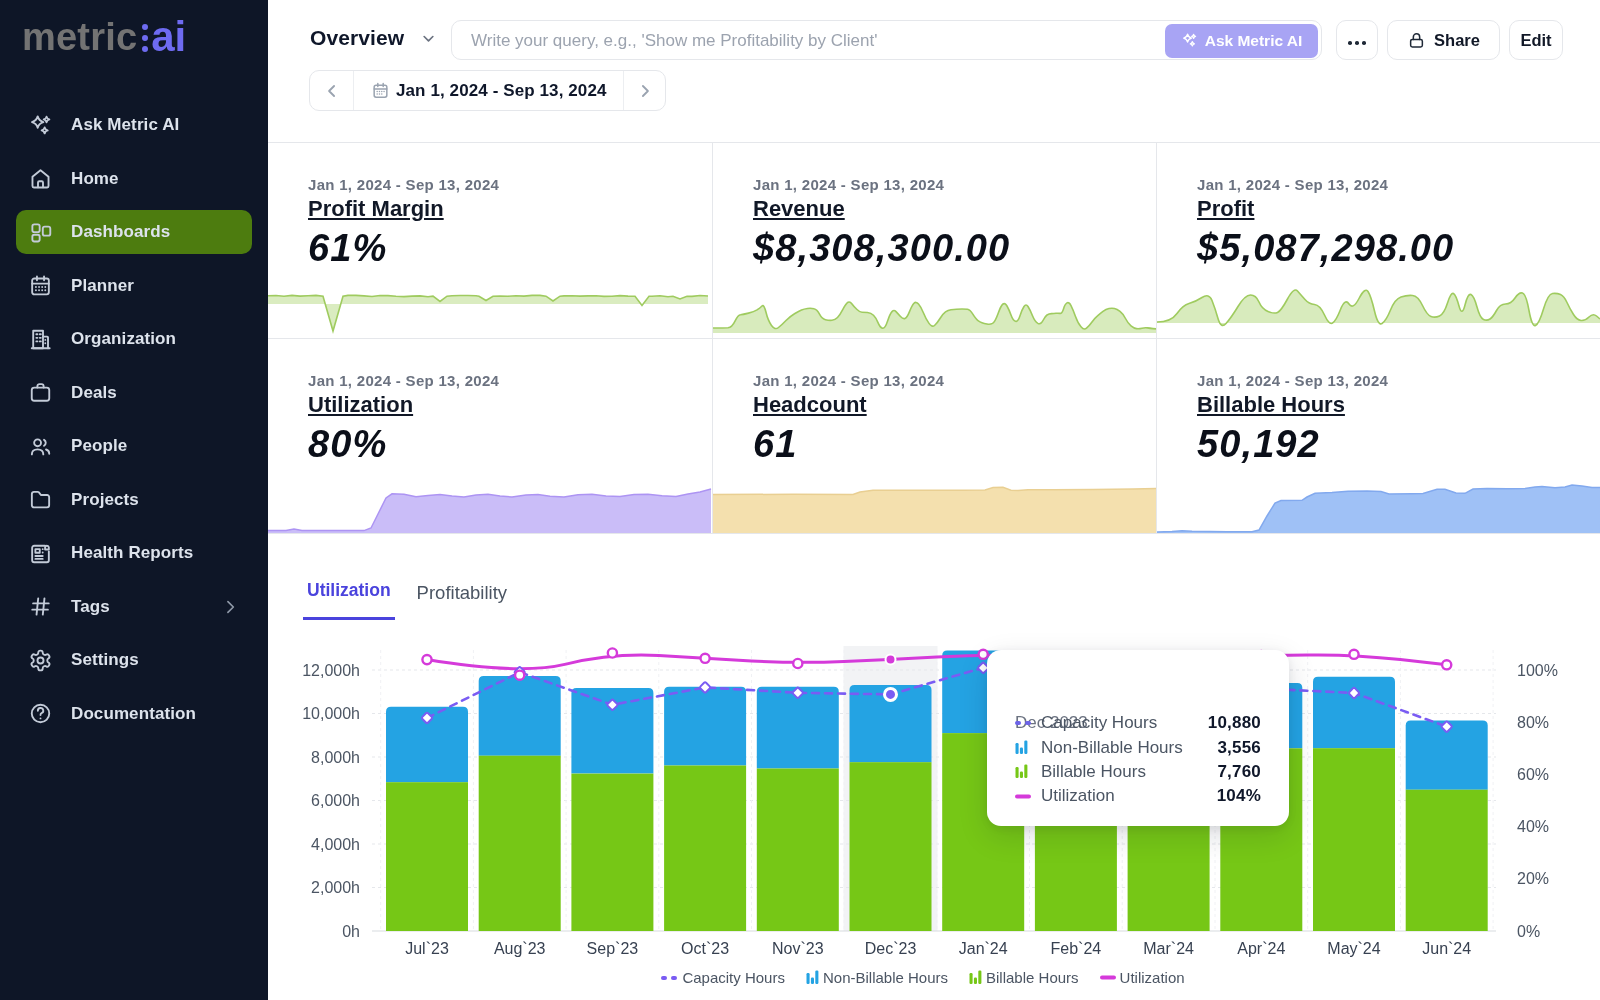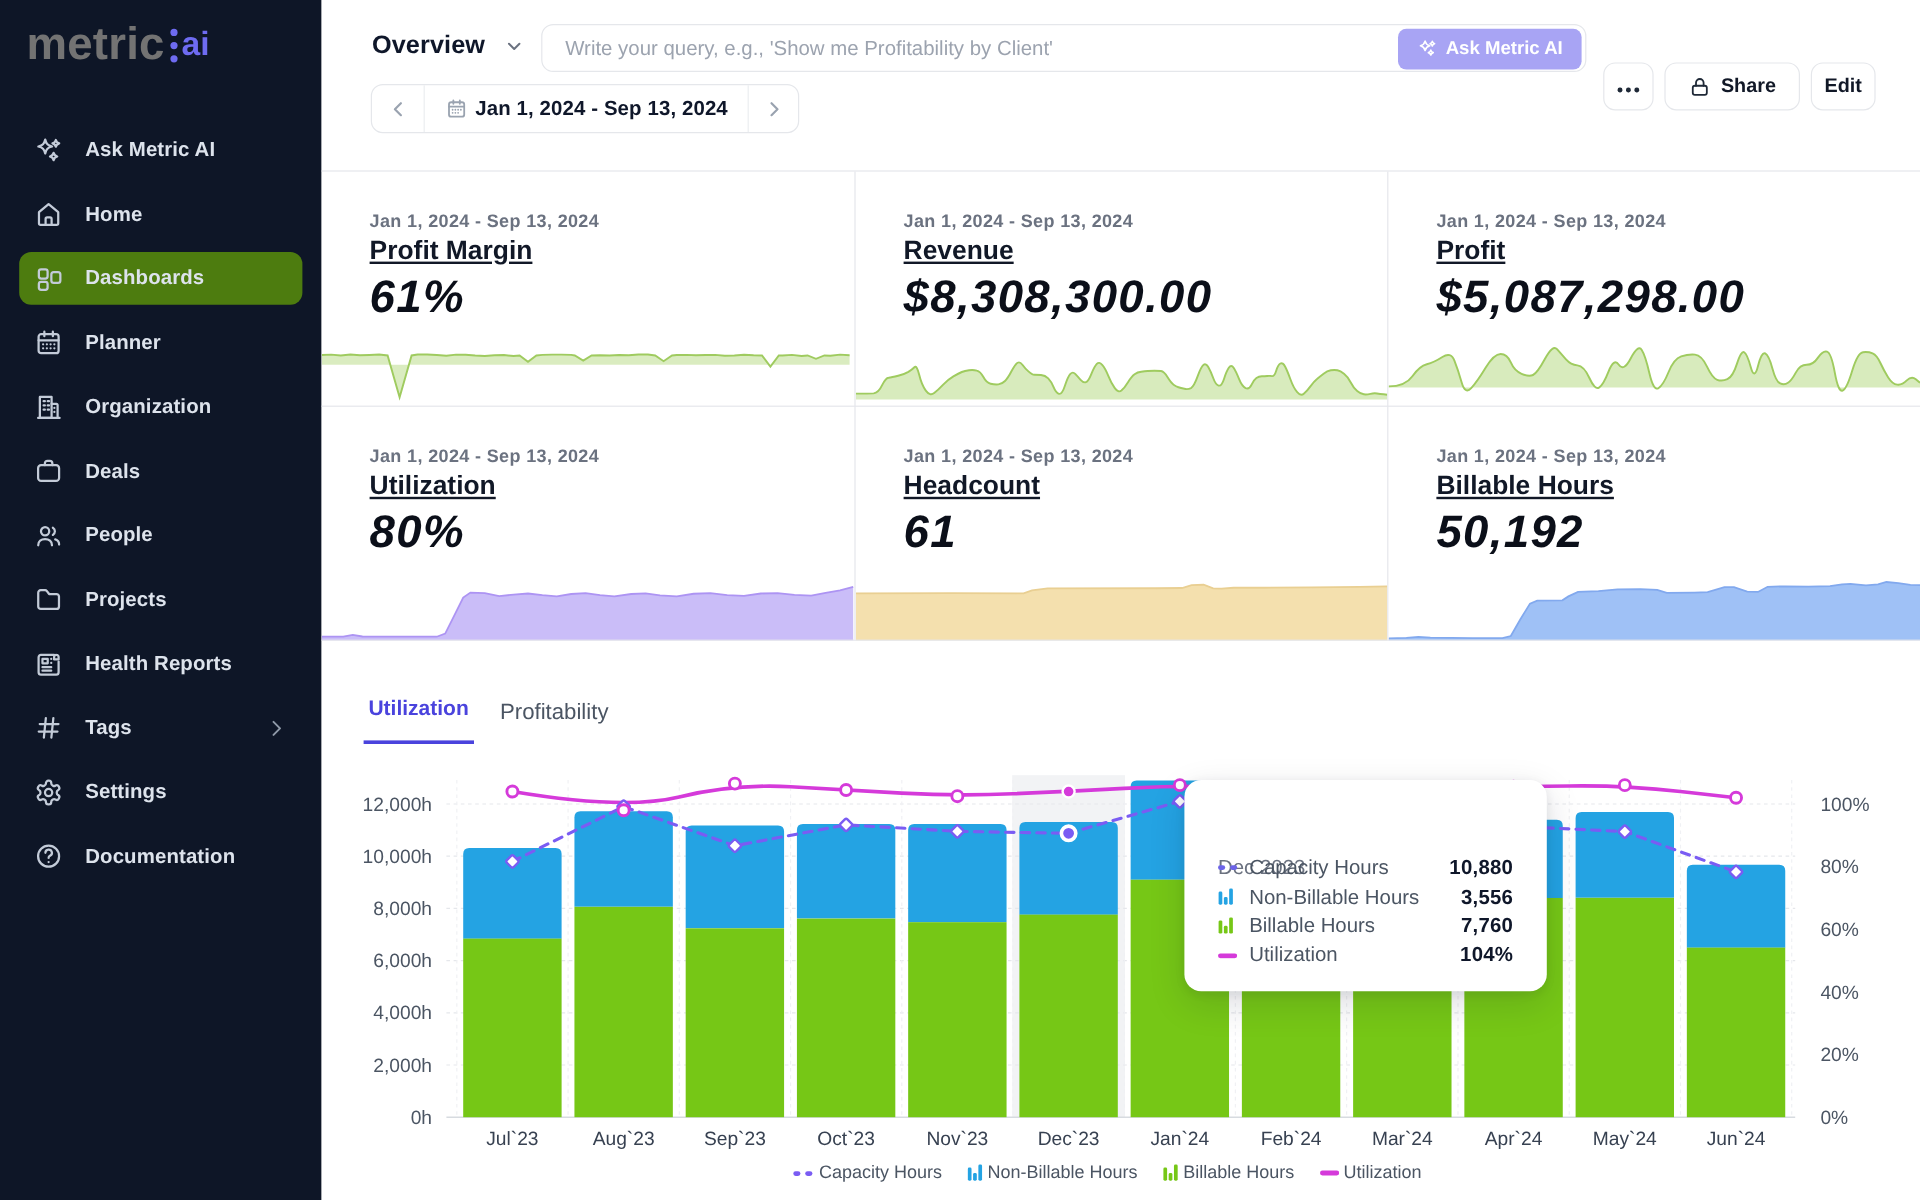--- a/index.html
+++ b/index.html
@@ -1,38 +1,38 @@
 <!DOCTYPE html>
 <html><head><meta charset="utf-8">
 <style>
 * { margin:0; padding:0; box-sizing:border-box; }
 html,body { width:1600px; height:1000px; overflow:hidden; background:#fff;
   font-family:"Liberation Sans", sans-serif; -webkit-font-smoothing:antialiased; }
 .sidebar { position:absolute; left:0; top:0; width:268px; height:1000px; background:#0e1627; }
 .logo { position:absolute; left:22px; top:20px; display:flex; align-items:flex-end; }
 .logo .m { color:#737373; font-size:38px; font-weight:700; letter-spacing:0.2px; line-height:34px; }
-.logo .ai { color:#6e6bf1; font-size:28px; font-weight:700; line-height:34px; }
+.logo .ai { color:#6e6bf1; font-size:42px; font-weight:700; line-height:34px; }
 .logo svg { margin:0 1px 1px 3px; }
 .menu { position:absolute; left:16px; right:16px; top:103px; }
 .mi { position:relative; display:flex; align-items:center; height:44px; margin-bottom:9.5px;
   padding-left:12px; border-radius:10px; color:#dde3ec; font-size:17px; font-weight:600; }
 .mi svg { flex:0 0 auto; }
 .mi span { margin-left:18px; letter-spacing:0.1px; }
 .mi.active { background:#4d7c0f; }
 .mi .chev { position:absolute; right:12px; }
 .main { position:absolute; left:268px; top:0; width:1332px; height:1000px; background:#fff; }
 .ovw { position:absolute; left:42px; top:26px; font-size:21px; font-weight:700; color:#0f172a; letter-spacing:0.1px;}
 .ovw-chev { position:absolute; left:151px; top:29px; }
 .qinput { position:absolute; left:183px; top:20px; width:871px; height:40px; border:1px solid #e5e7eb;
   border-radius:10px; background:#fff; }
 .qph { position:absolute; left:19px; top:10px; font-size:17px; color:#9ca3af; }
 .aibtn { position:absolute; right:3px; top:2.5px; width:153px; height:34px; background:#a8a4f4; border-radius:7px;
   color:#fff; font-size:15.5px; font-weight:700; display:flex; align-items:center; justify-content:center; gap:7px; }
 .btn { position:absolute; top:20px; height:40px; border:1px solid #e5e7eb; border-radius:10px; background:#fff;
-  display:flex; align-items:center; justify-content:center; font-size:16.5px; font-weight:700; color:#111827; gap:8px;margin-top:32px; }
+  display:flex; align-items:center; justify-content:center; font-size:16.5px; font-weight:700; color:#111827; gap:8px; }
 .dots { left:1068px; width:42px; gap:3.2px; padding-top:6px; }
 .dots .d { width:3.6px; height:3.6px; border-radius:50%; background:#1f2937; display:block; }
 .share { left:1119px; width:113px; }
 .edit { left:1241px; width:54px; }
 .datenav { position:absolute; left:41px; top:70px; height:41px; width:357px; border:1px solid #e5e7eb;
   border-radius:10px; background:#fff; display:flex; align-items:center; }
 .dn-seg1 { width:44px; height:100%; display:flex; align-items:center; justify-content:center; border-right:1px solid #eceef1; }
 .dn-seg2 { flex:1; height:100%; display:flex; align-items:center; padding-left:17px; gap:6px; border-right:1px solid #eceef1;
   font-size:17px; font-weight:700; color:#0f172a; letter-spacing:0.1px; }
 .dn-seg3 { width:41px; height:100%; display:flex; align-items:center; justify-content:center; }

